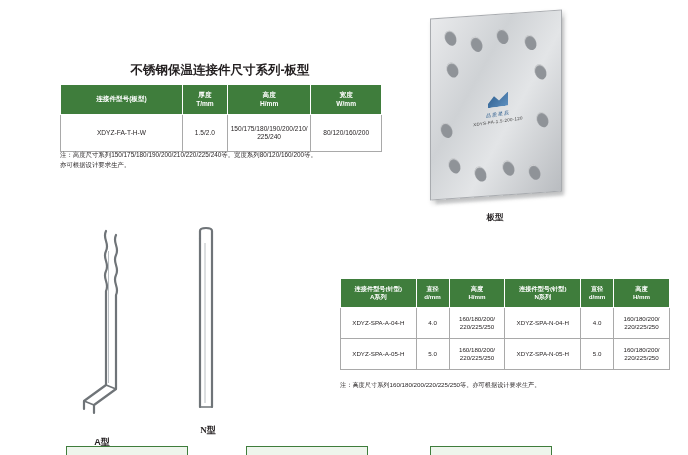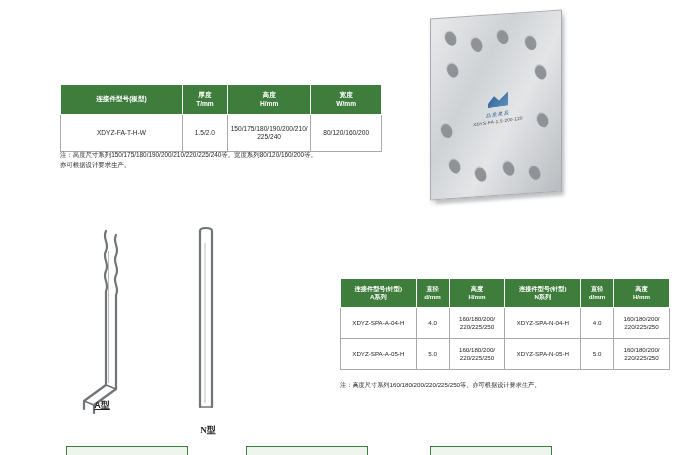--- a/index.html
+++ b/index.html
@@ -77,36 +77,37 @@
   #pin-note{
     position:absolute;left:340px;top:380px;width:330px;font-size:6.2px;
     line-height:1.5;
   }
 
   
   .anchor-area{position:absolute;left:60px;top:225px;width:230px;height:215px;}
   .cap{
     position:absolute;font-size:9px;font-weight:bold;color:#231f20;text-align:center;
   }
-  #cap-a{left:82px;top:399px;width:40px;text-decoration:underline;}
+  #cap-a{left:82px;top:436px;width:40px;text-decoration:underline;}
   #cap-n{left:188px;top:424px;width:40px;font-family:Liberation Serif, serif;}
 
   
   .strip{
     position:absolute;top:446px;height:9px;border:1px solid #3f7d3c;background:#eef5ec;
   }
   #strip1{left:66px;width:120px;}
   #strip2{left:246px;width:120px;}
   #strip3{left:430px;width:120px;}
 </style>
 </head>
 <body>
 
 <div class="page">
 
+  <div class="sec-title" id="plate-title">不锈钢保温连接件尺寸系列-板型</div>
 
   <table class="tbl" id="plate-table">
     <colgroup>
       <col style="width:38%">
         <col style="width:14%">
         <col style="width:26%">
         <col style="width:22%">
     </colgroup>
     <thead>
       <tr>
@@ -162,20 +163,21 @@
       <div class="hole" style="left:72px;top:146px;width:11px;height:16px;transform:rotate(-25deg);"></div>
       <div class="hole" style="left:98px;top:152px;width:11px;height:16px;transform:rotate(-25deg);"></div>
 
       <div class="plate-logo">
         <span class="mark"></span>
         <div class="cn">品质星辰</div>
         <div class="code">XDYS-FA-1.5-200-120</div>
       </div>
     </div>
   </div>
+  <div class="plate-caption">板型</div>
 
   <div class="anchor-area">
     <svg width="230" height="200" viewBox="0 0 230 200">
       <g fill="none" stroke="#6f7478" stroke-width="2.2" stroke-linejoin="round" stroke-linecap="round">
 
         <path d="M46 6 C42 14 50 18 46 26 C42 34 50 38 46 46 C42 54 50 58 46 66 L46 160 L24 176 L24 184"></path>
         <path d="M56 10 C52 18 60 22 56 30 C52 38 60 42 56 50 C52 58 60 62 56 70 L56 164 L34 180 L34 188"></path>
         <path d="M46 160 L56 164" stroke-width="1.6"></path>
         <path d="M24 176 L34 180" stroke-width="1.6"></path>
 

